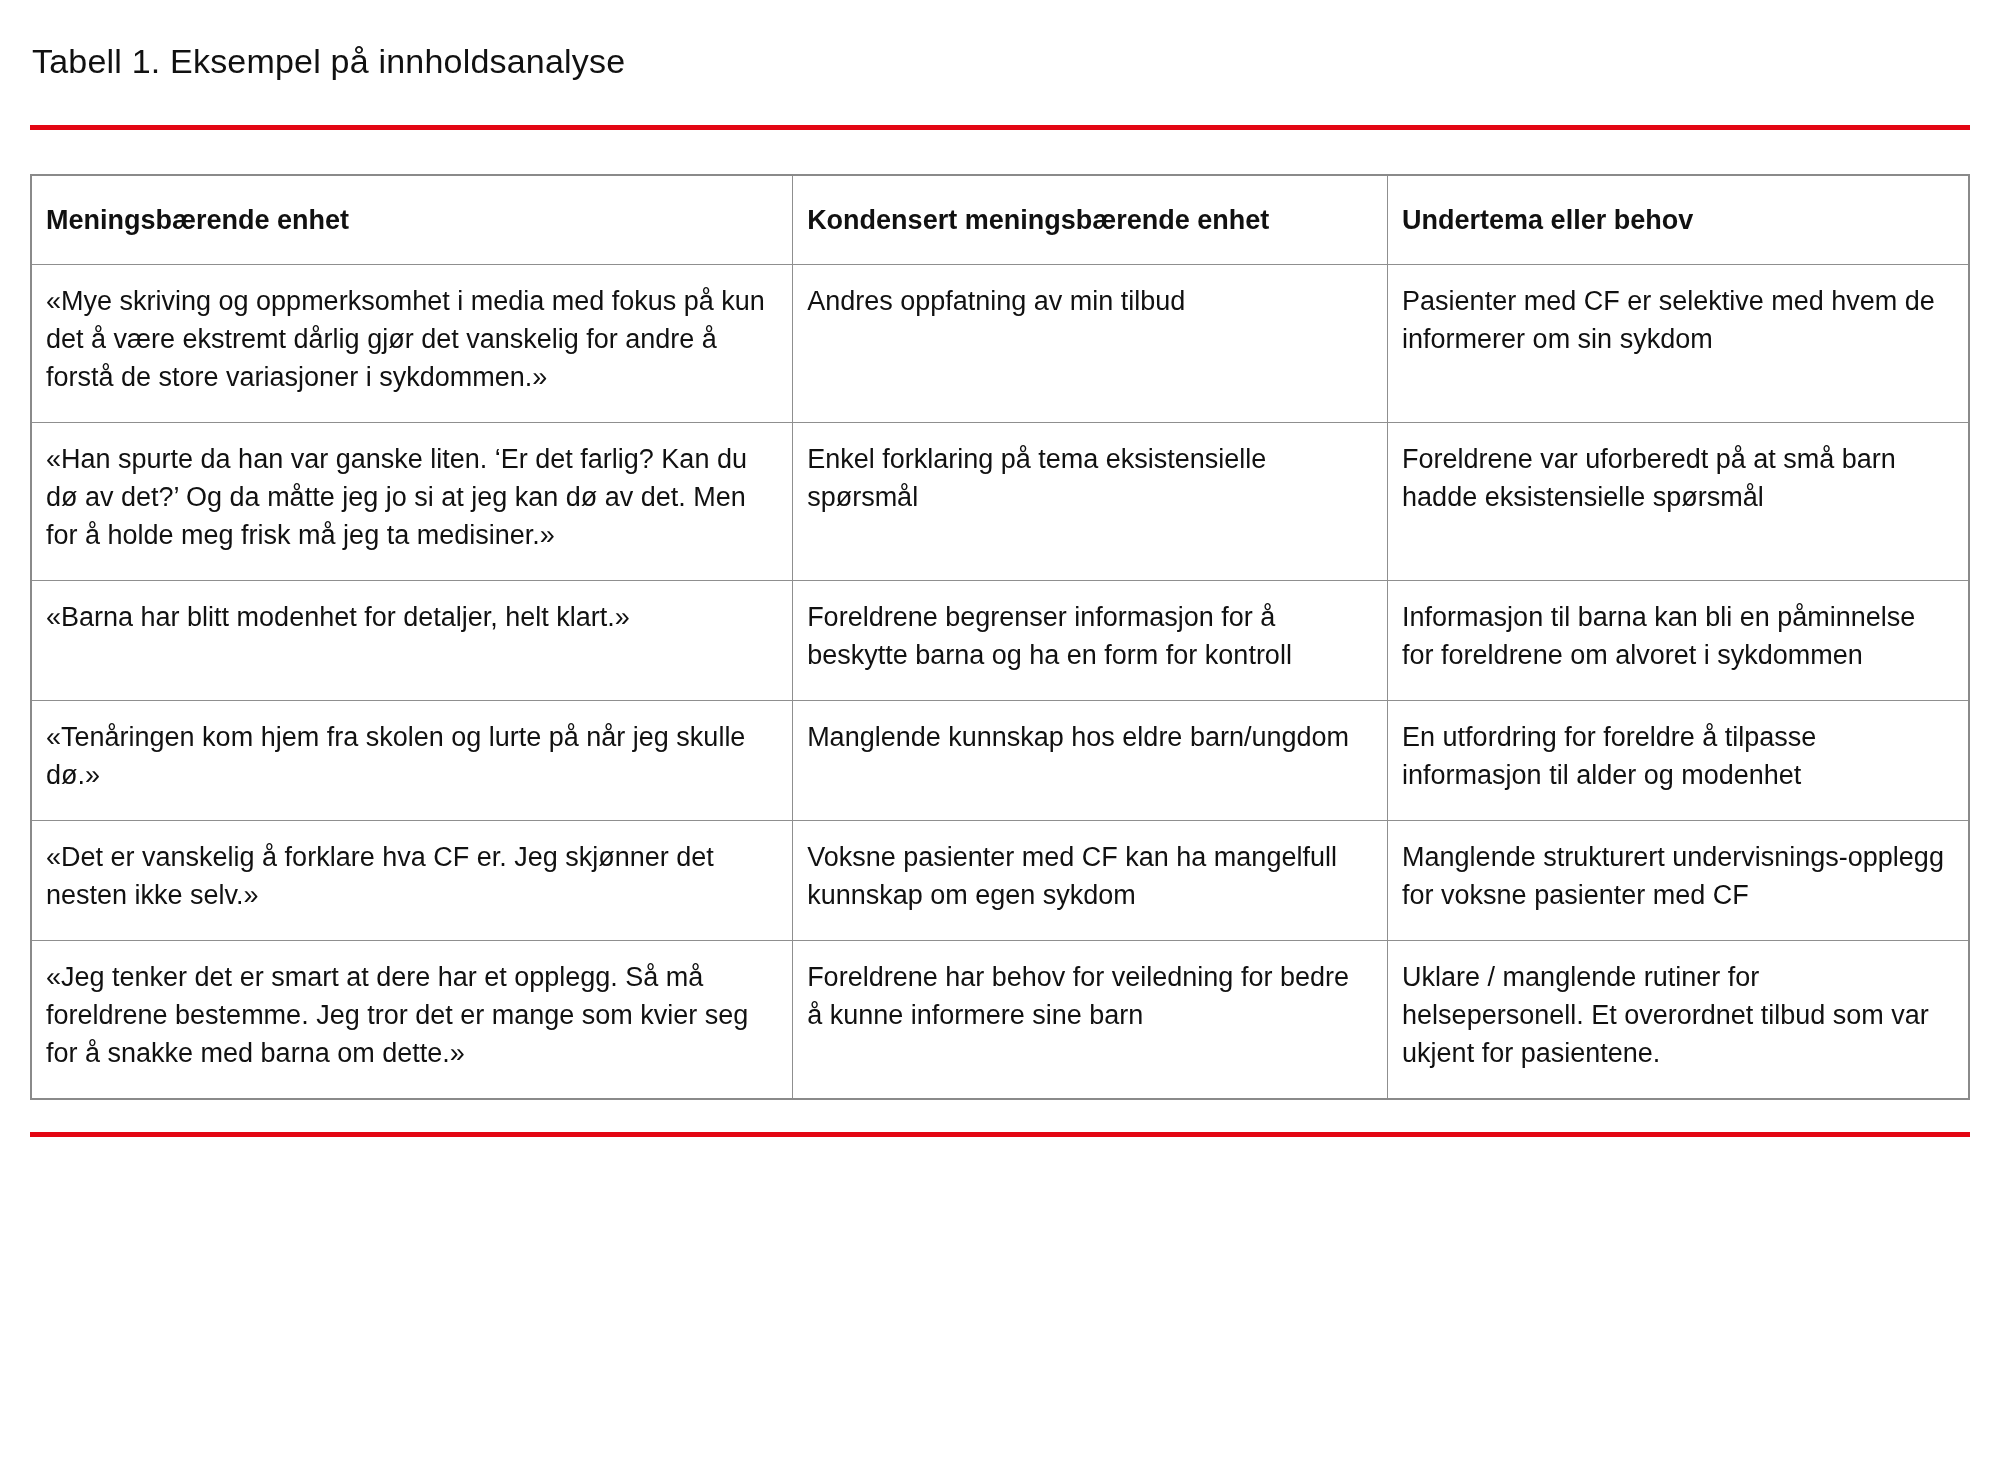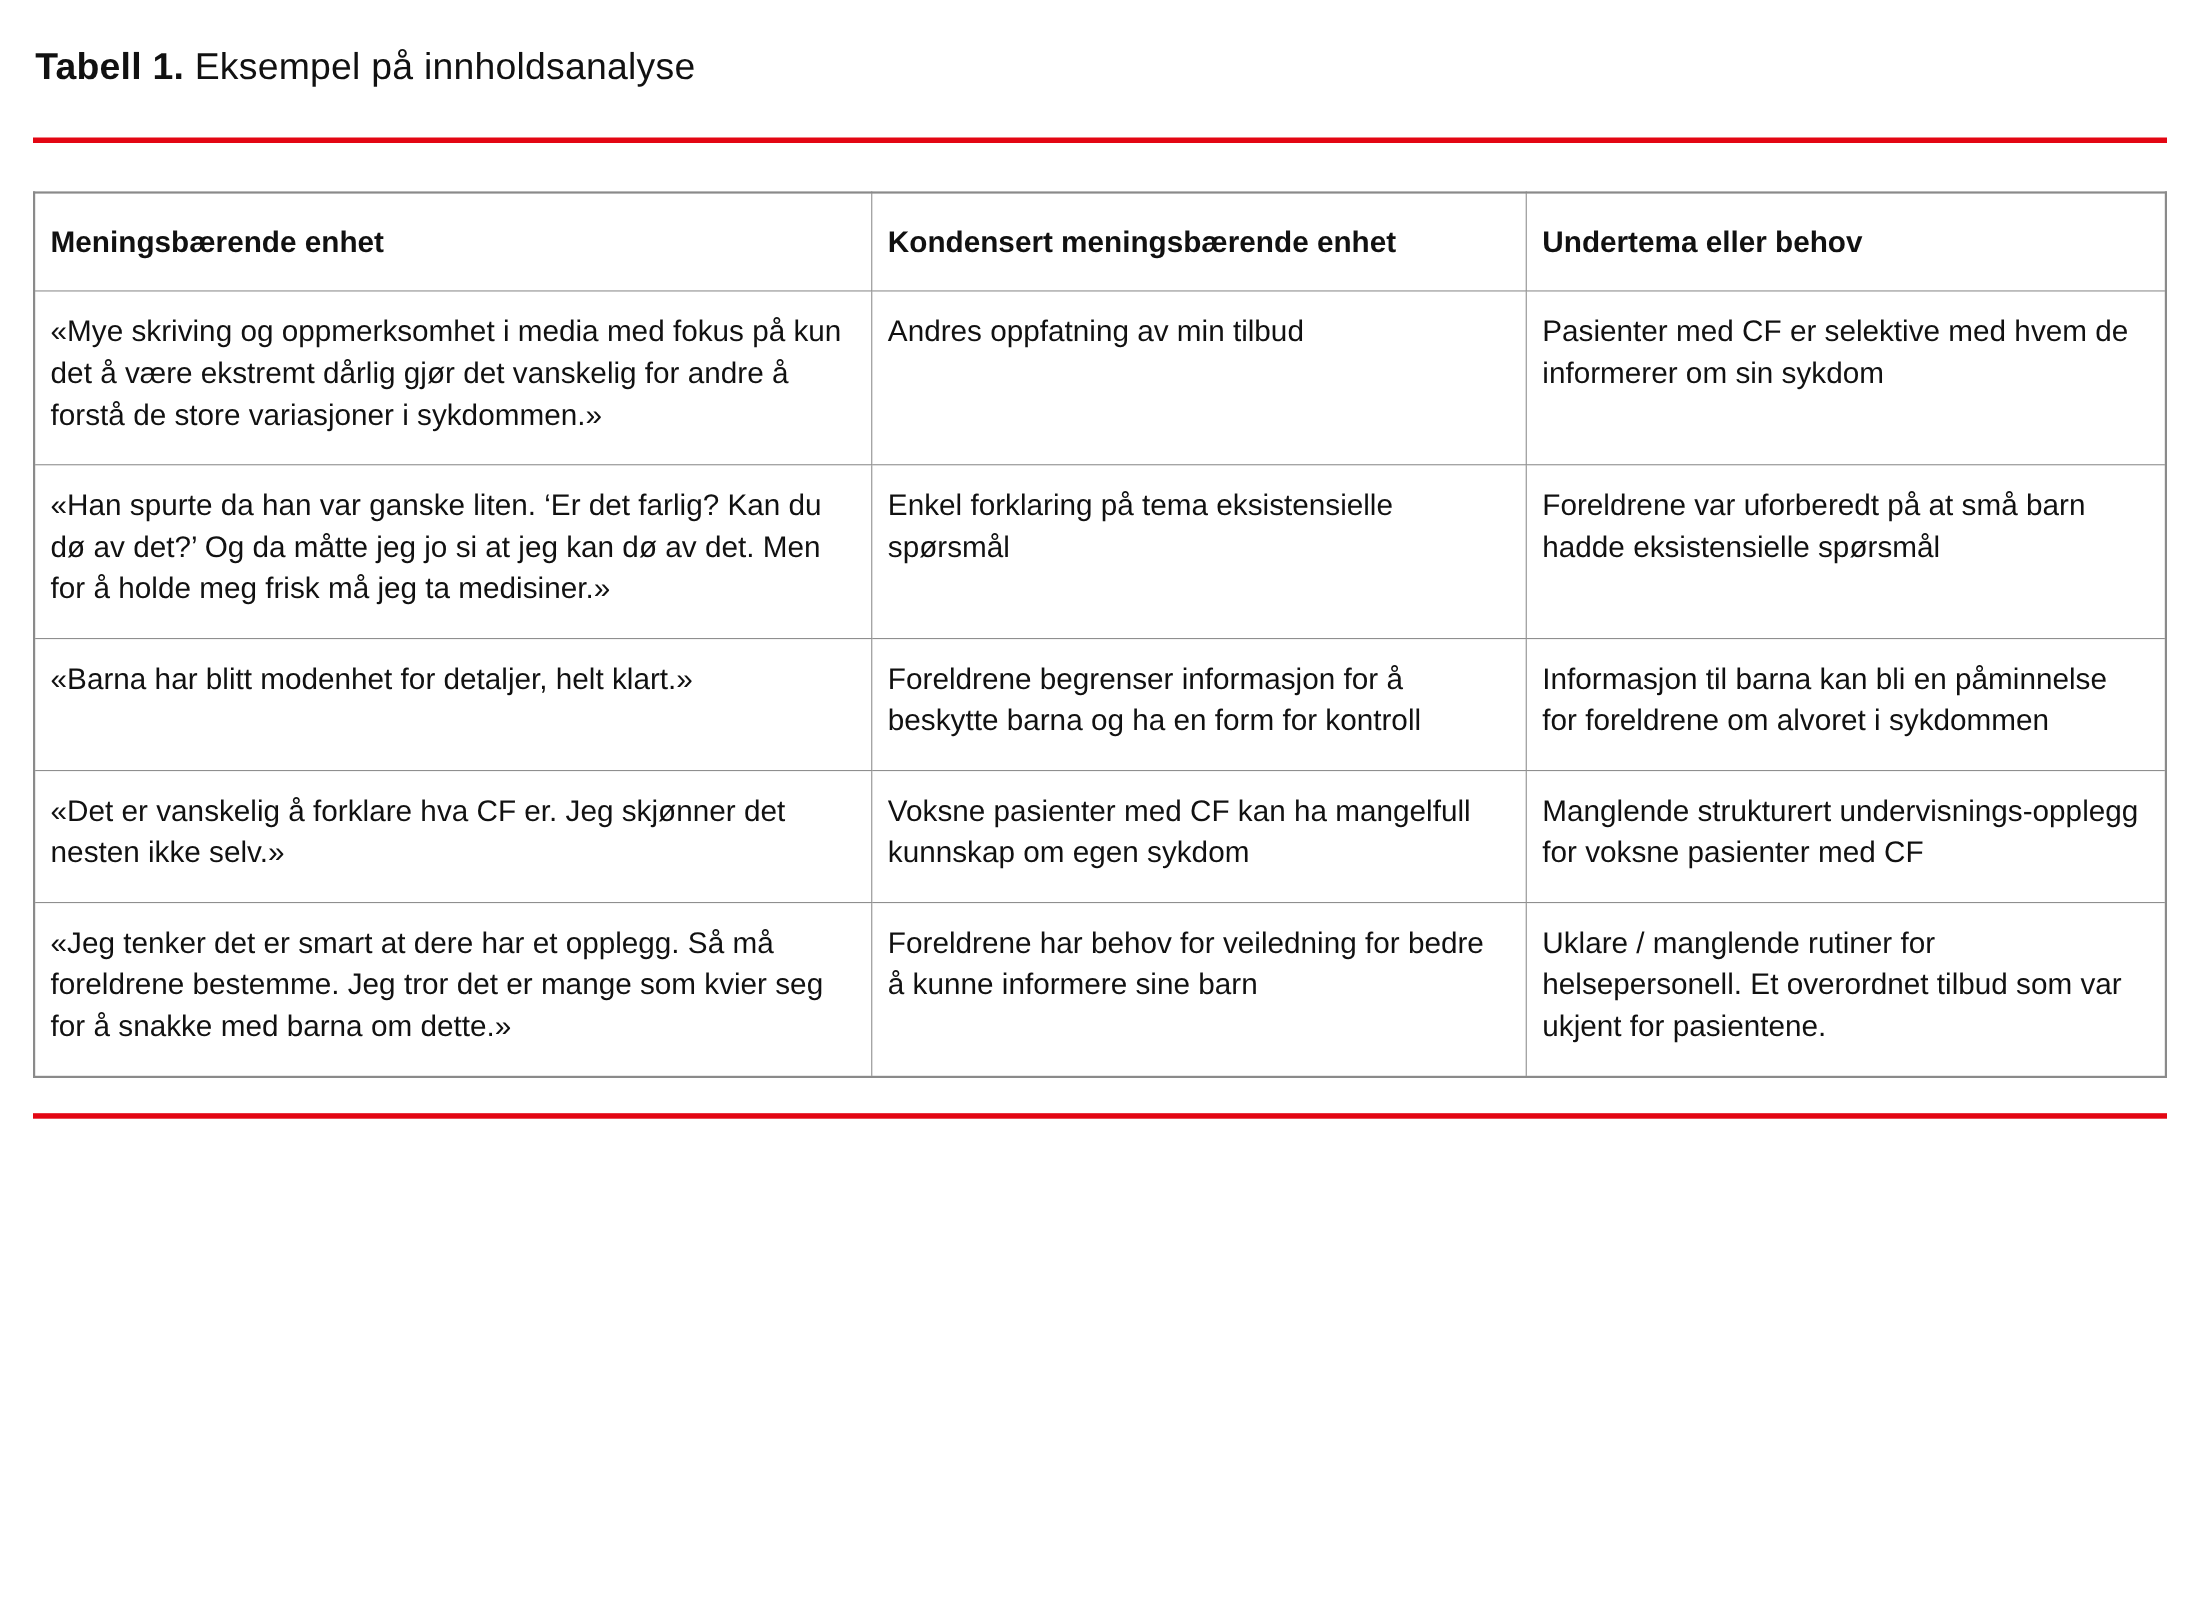--- a/index.html
+++ b/index.html
@@ -18,21 +18,21 @@
     position: relative;
   }
   .title {
     font-size: 34px;
     line-height: 1.25;
     color: #111111;
     margin: 0 0 6px 2px;
     font-weight: 400;
     letter-spacing: 0.2px;
   }
-  .title .title-label { font-weight: 700; }
+  .title .title-label { font-weight: 400; }
   .rule {
     height: 5px;
     width: 100%;
     border: none;
     margin: 42px 0 0 0;
   }
   .rule.top { margin-top: 42px; }
   .rule.bottom { margin-top: 32px; }
   table.content-table {
     border-collapse: collapse;
@@ -97,20 +97,25 @@
         <td>«Han spurte da han var ganske liten. ‘Er det farlig? Kan du dø av det?’ Og da måtte jeg jo si at jeg kan dø av det. Men for å holde meg frisk må jeg ta medisiner.»</td>
         <td>Enkel forklaring på tema eksistensielle spørsmål</td>
         <td>Foreldrene var uforberedt på at små barn hadde eksistensielle spørsmål</td>
       </tr>
       <tr>
         <td>«Barna har blitt modenhet for detaljer, helt klart.»</td>
         <td>Foreldrene begrenser informasjon for å beskytte barna og ha en form for kontroll</td>
         <td>Informasjon til barna kan bli en påminnelse for foreldrene om alvoret i sykdommen</td>
       </tr>
       <tr>
+        <td>«Tenåringen kom hjem fra skolen og lurte på når jeg skulle dø.»</td>
+        <td>Manglende kunnskap hos eldre barn/ungdom</td>
+        <td>En utfordring for foreldre å tilpasse informasjon til alder og modenhet</td>
+      </tr>
+      <tr>
         <td>«Det er vanskelig å forklare hva CF er. Jeg skjønner det nesten ikke selv.»</td>
         <td>Voksne pasienter med CF kan ha mangelfull kunnskap om egen sykdom</td>
         <td>Manglende strukturert undervisnings-opplegg for voksne pasienter med CF</td>
       </tr>
       <tr>
         <td>«Jeg tenker det er smart at dere har et opplegg. Så må foreldrene bestemme. Jeg tror det er mange som kvier seg for å snakke med barna om dette.»</td>
         <td>Foreldrene har behov for veiledning for bedre å kunne informere sine barn</td>
         <td>Uklare / manglende rutiner for helsepersonell. Et overordnet tilbud som var ukjent for pasientene.</td>
       </tr>
     </tbody>

